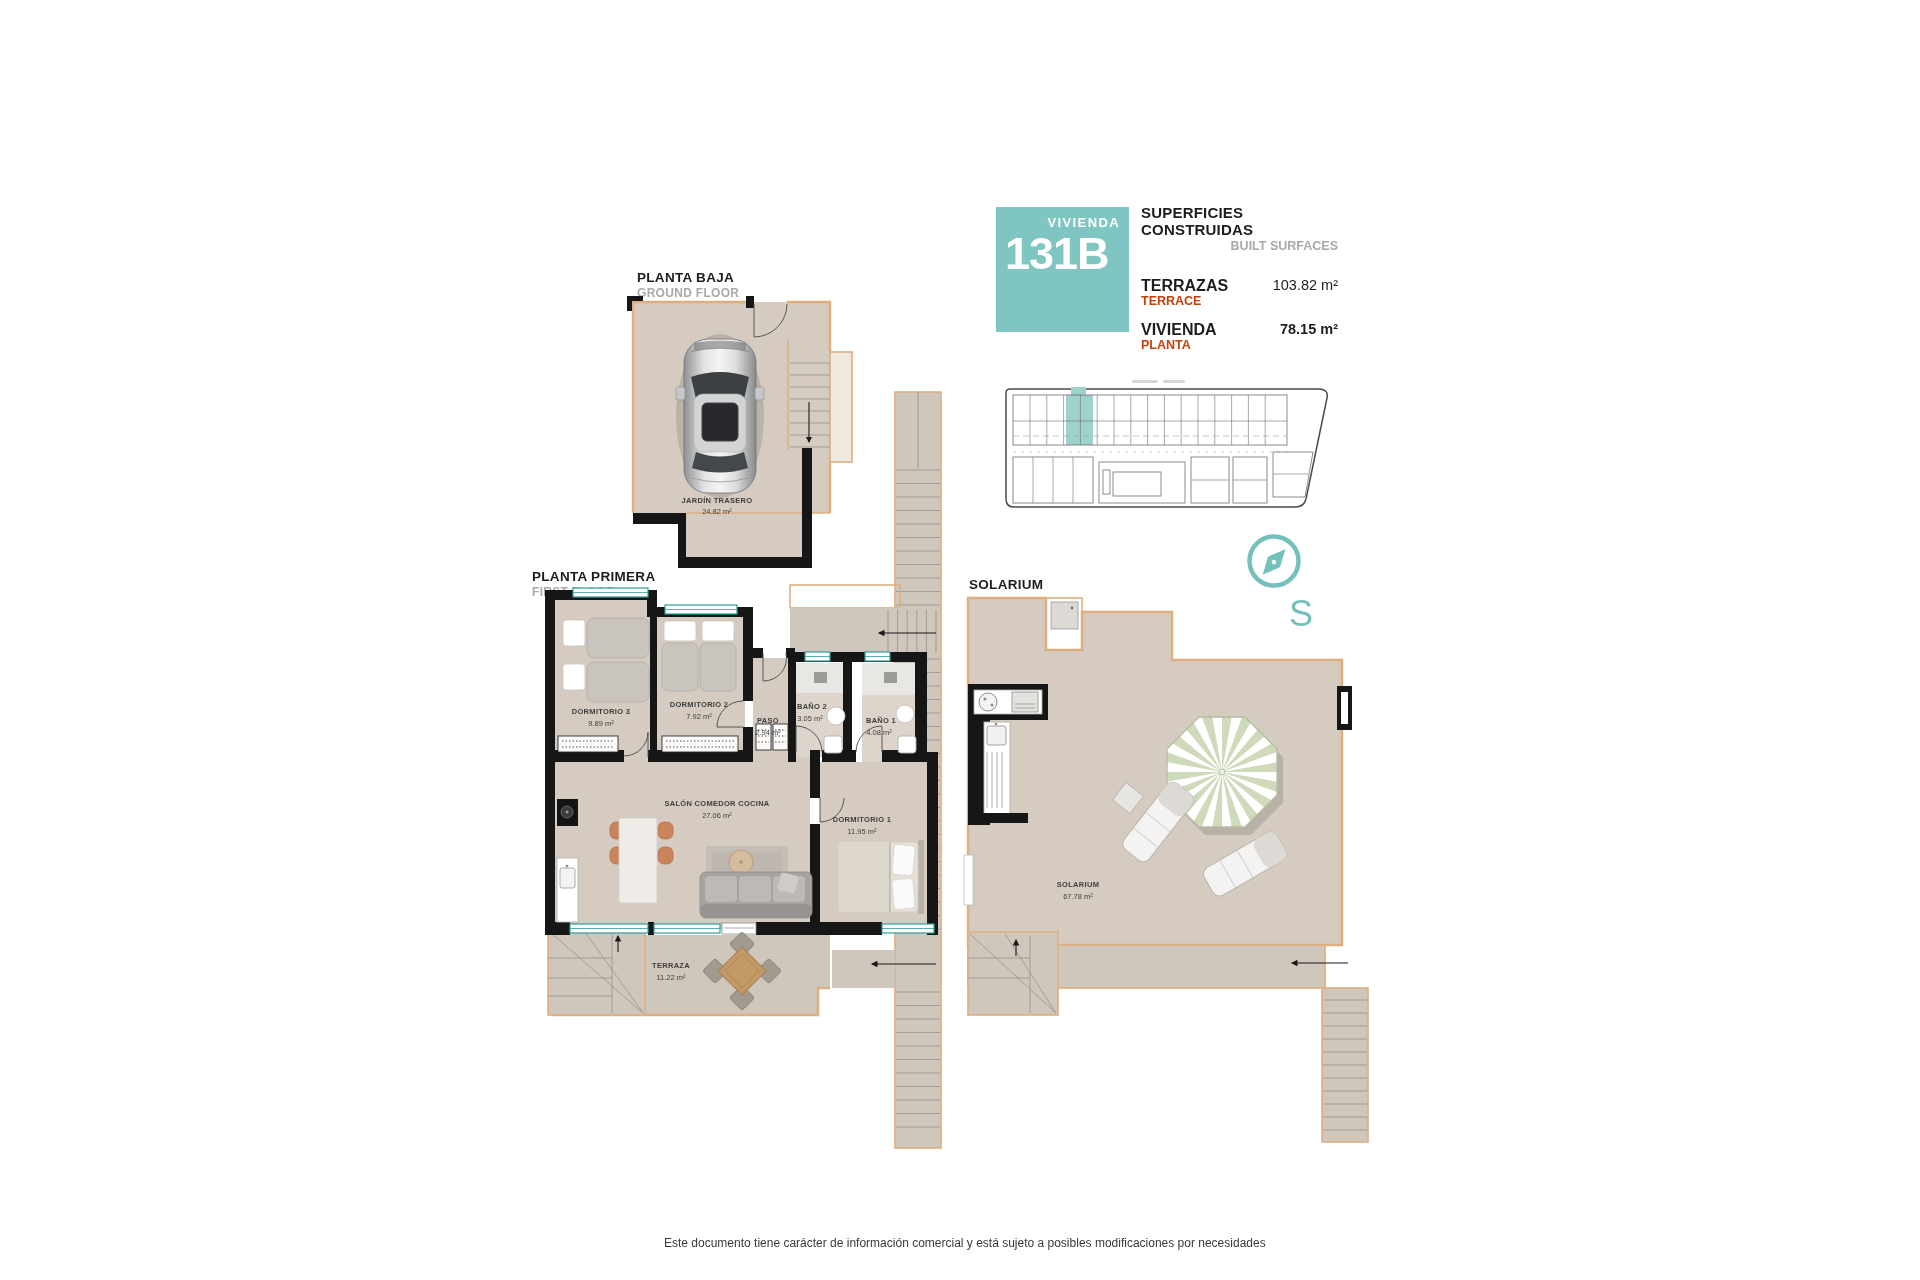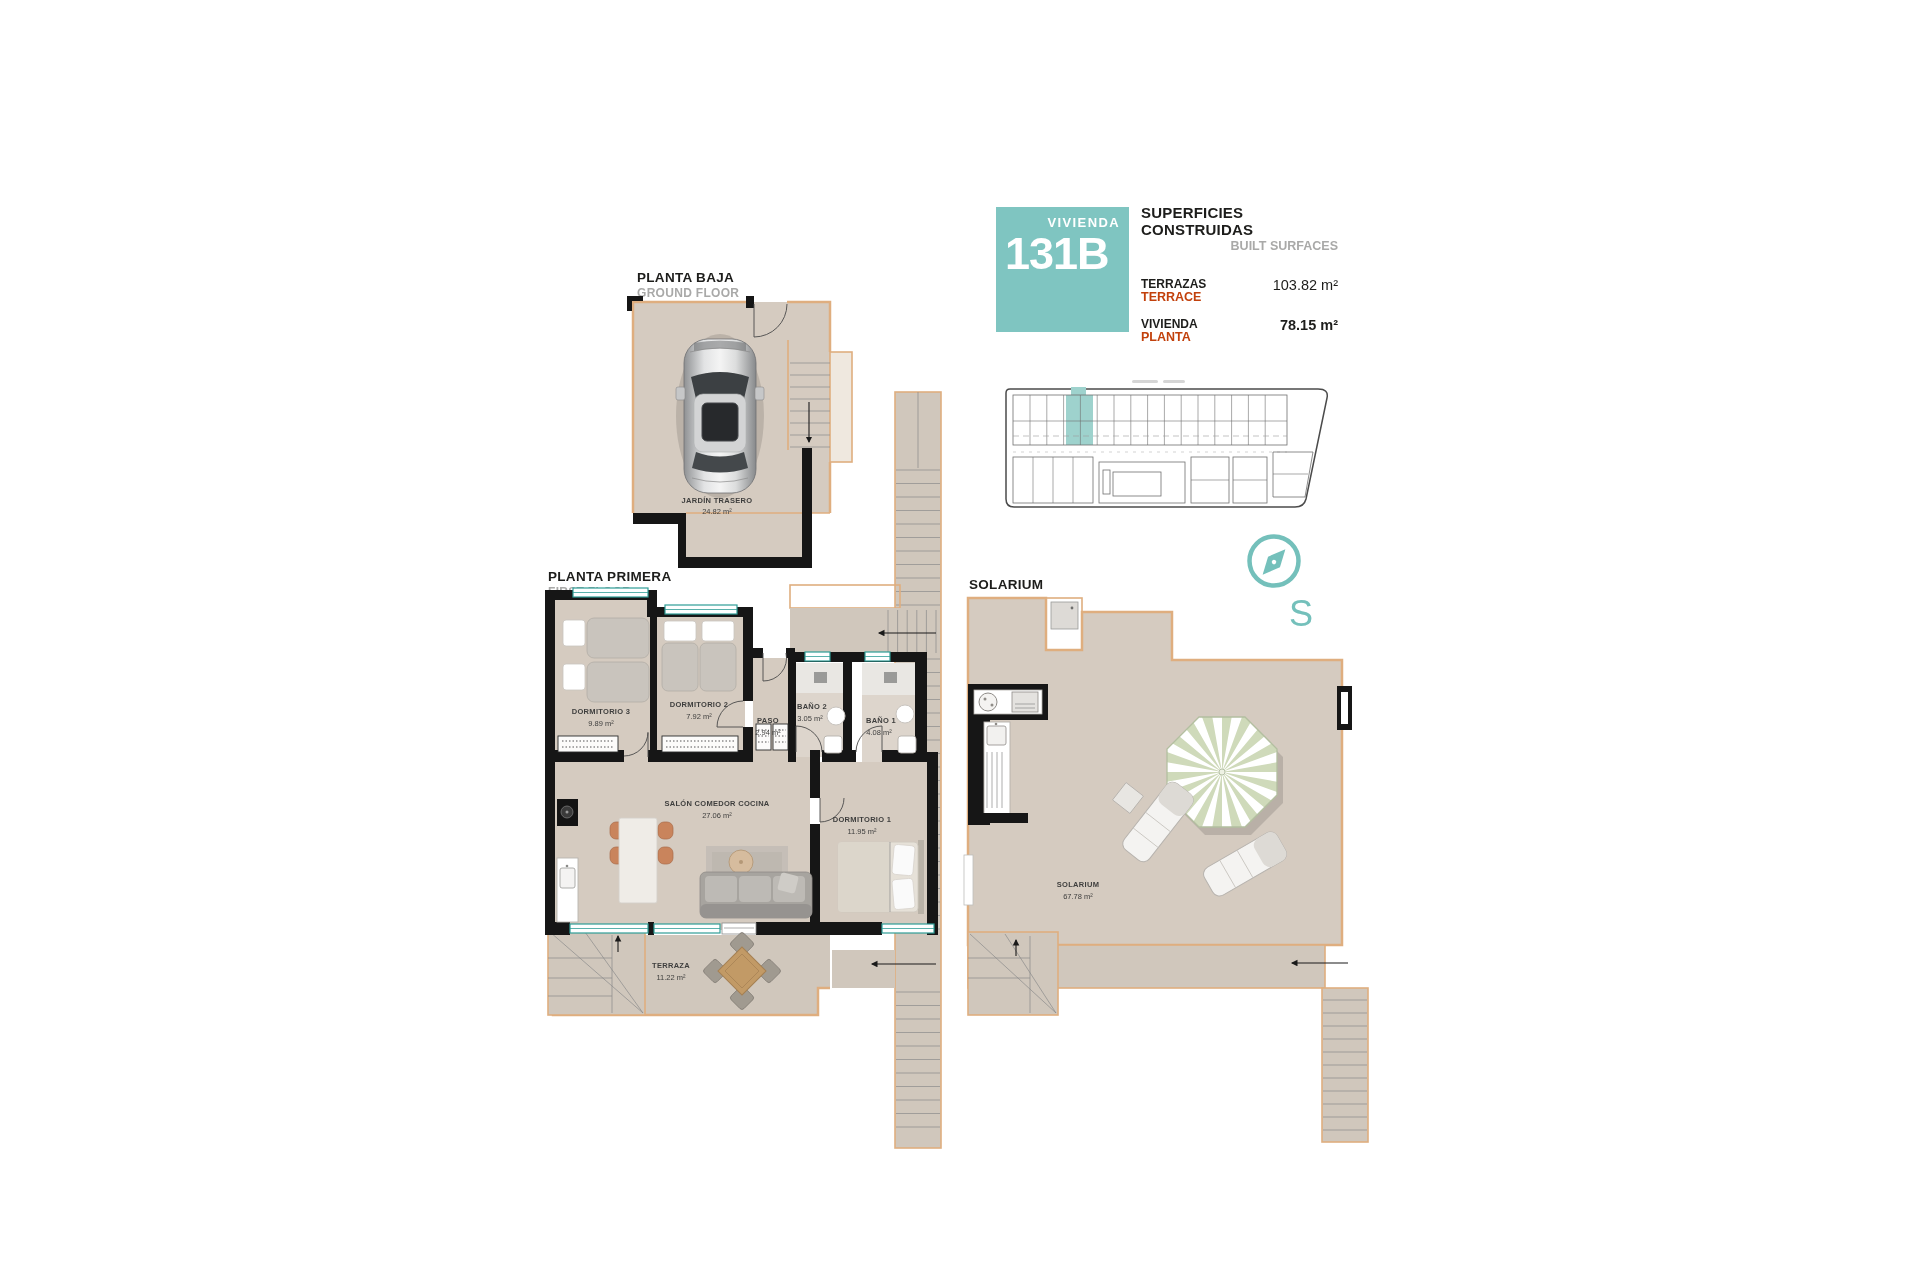--- a/index.html
+++ b/index.html
@@ -7,29 +7,29 @@
         font-family:"Liberation Sans",sans-serif;}
   .abs{position:absolute;}
   
   #badge{left:996px;top:207px;width:133px;height:125px;background:#7fc5c1;color:#ffffff;}
   #badge .blabel{text-align:right;padding:8px 9px 0 0;font-size:13px;font-weight:bold;letter-spacing:1.4px;}
   #badge .bnum{padding-left:9px;margin-top:1px;font-size:45px;font-weight:bold;line-height:1;letter-spacing:-1px;}
   #surfaces{left:1141px;top:204px;width:197px;color:#1d1d1b;}
   #surfaces .t-es{font-size:15px;font-weight:bold;letter-spacing:.2px;}
   #surfaces .t-en{font-size:12.5px;font-weight:bold;color:#a9a9a8;text-align:right;margin-top:1px;}
   .srow{display:flex;justify-content:space-between;align-items:flex-start;}
-  .srow .l-es{font-size:12px;font-weight:bold;}
+  .srow .l-es{font-size:16px;font-weight:bold;}
   .srow .l-en{font-size:12.5px;font-weight:bold;color:#c2410c;margin-top:-1px;}
   .srow .val{font-size:14.5px;text-align:right;white-space:nowrap;}
   .srow.boldval .val{font-weight:bold;margin-left:13px;}
   #srow1{margin-top:24px;} #srow2{margin-top:13px;}
   
   .ptitle .es{font-size:13.5px;font-weight:bold;color:#1d1d1b;letter-spacing:.3px;}
   .ptitle .en{font-size:12px;font-weight:bold;color:#a9a9a8;letter-spacing:.3px;margin-top:1px;}
-  #t-ground{left:637px;top:270px;} #t-first{left:548px;top:569px;} #t-sol{left:969px;top:577px;}
+  #t-ground{left:637px;top:270px;} #t-first{left:532px;top:569px;} #t-sol{left:969px;top:577px;}
   
   #footer{left:664px;top:1235px;width:648px;font-size:12px;line-height:1.4;color:#3a3a39;}
   
   #plans{left:0;top:0;}
   .wall{fill:#161616;}
   .floor{fill:#d5cbc0;}
   .floorL{fill:#d0c7bc;}
   .bath{fill:#ddd5cc;}
   .shower{fill:#e9e7e3;}
   .tan{stroke:#dfae7f;fill:none;stroke-width:2.5;}
@@ -569,15 +569,16 @@
       <circle cx="1274" cy="561" r="24.5" class="compass-ring"></circle>
       <g transform="translate(1274 562) rotate(42)">
         <polygon points="0,-17 8,0 0,17 -8,0" fill="#74c0bb"></polygon>
         <circle cx="0" cy="0" r="2.2" fill="#ffffff"></circle>
       </g>
       <text class="compass-s" x="1301" y="626">S</text>
     </g>
   </svg>
 
   <div class="abs" id="footer">
+    <div>Este documento tiene carácter de información comercial y está sujeto a posibles modificaciones por necesidades</div>
   </div>
 
 </div>
 
 </body></html>

